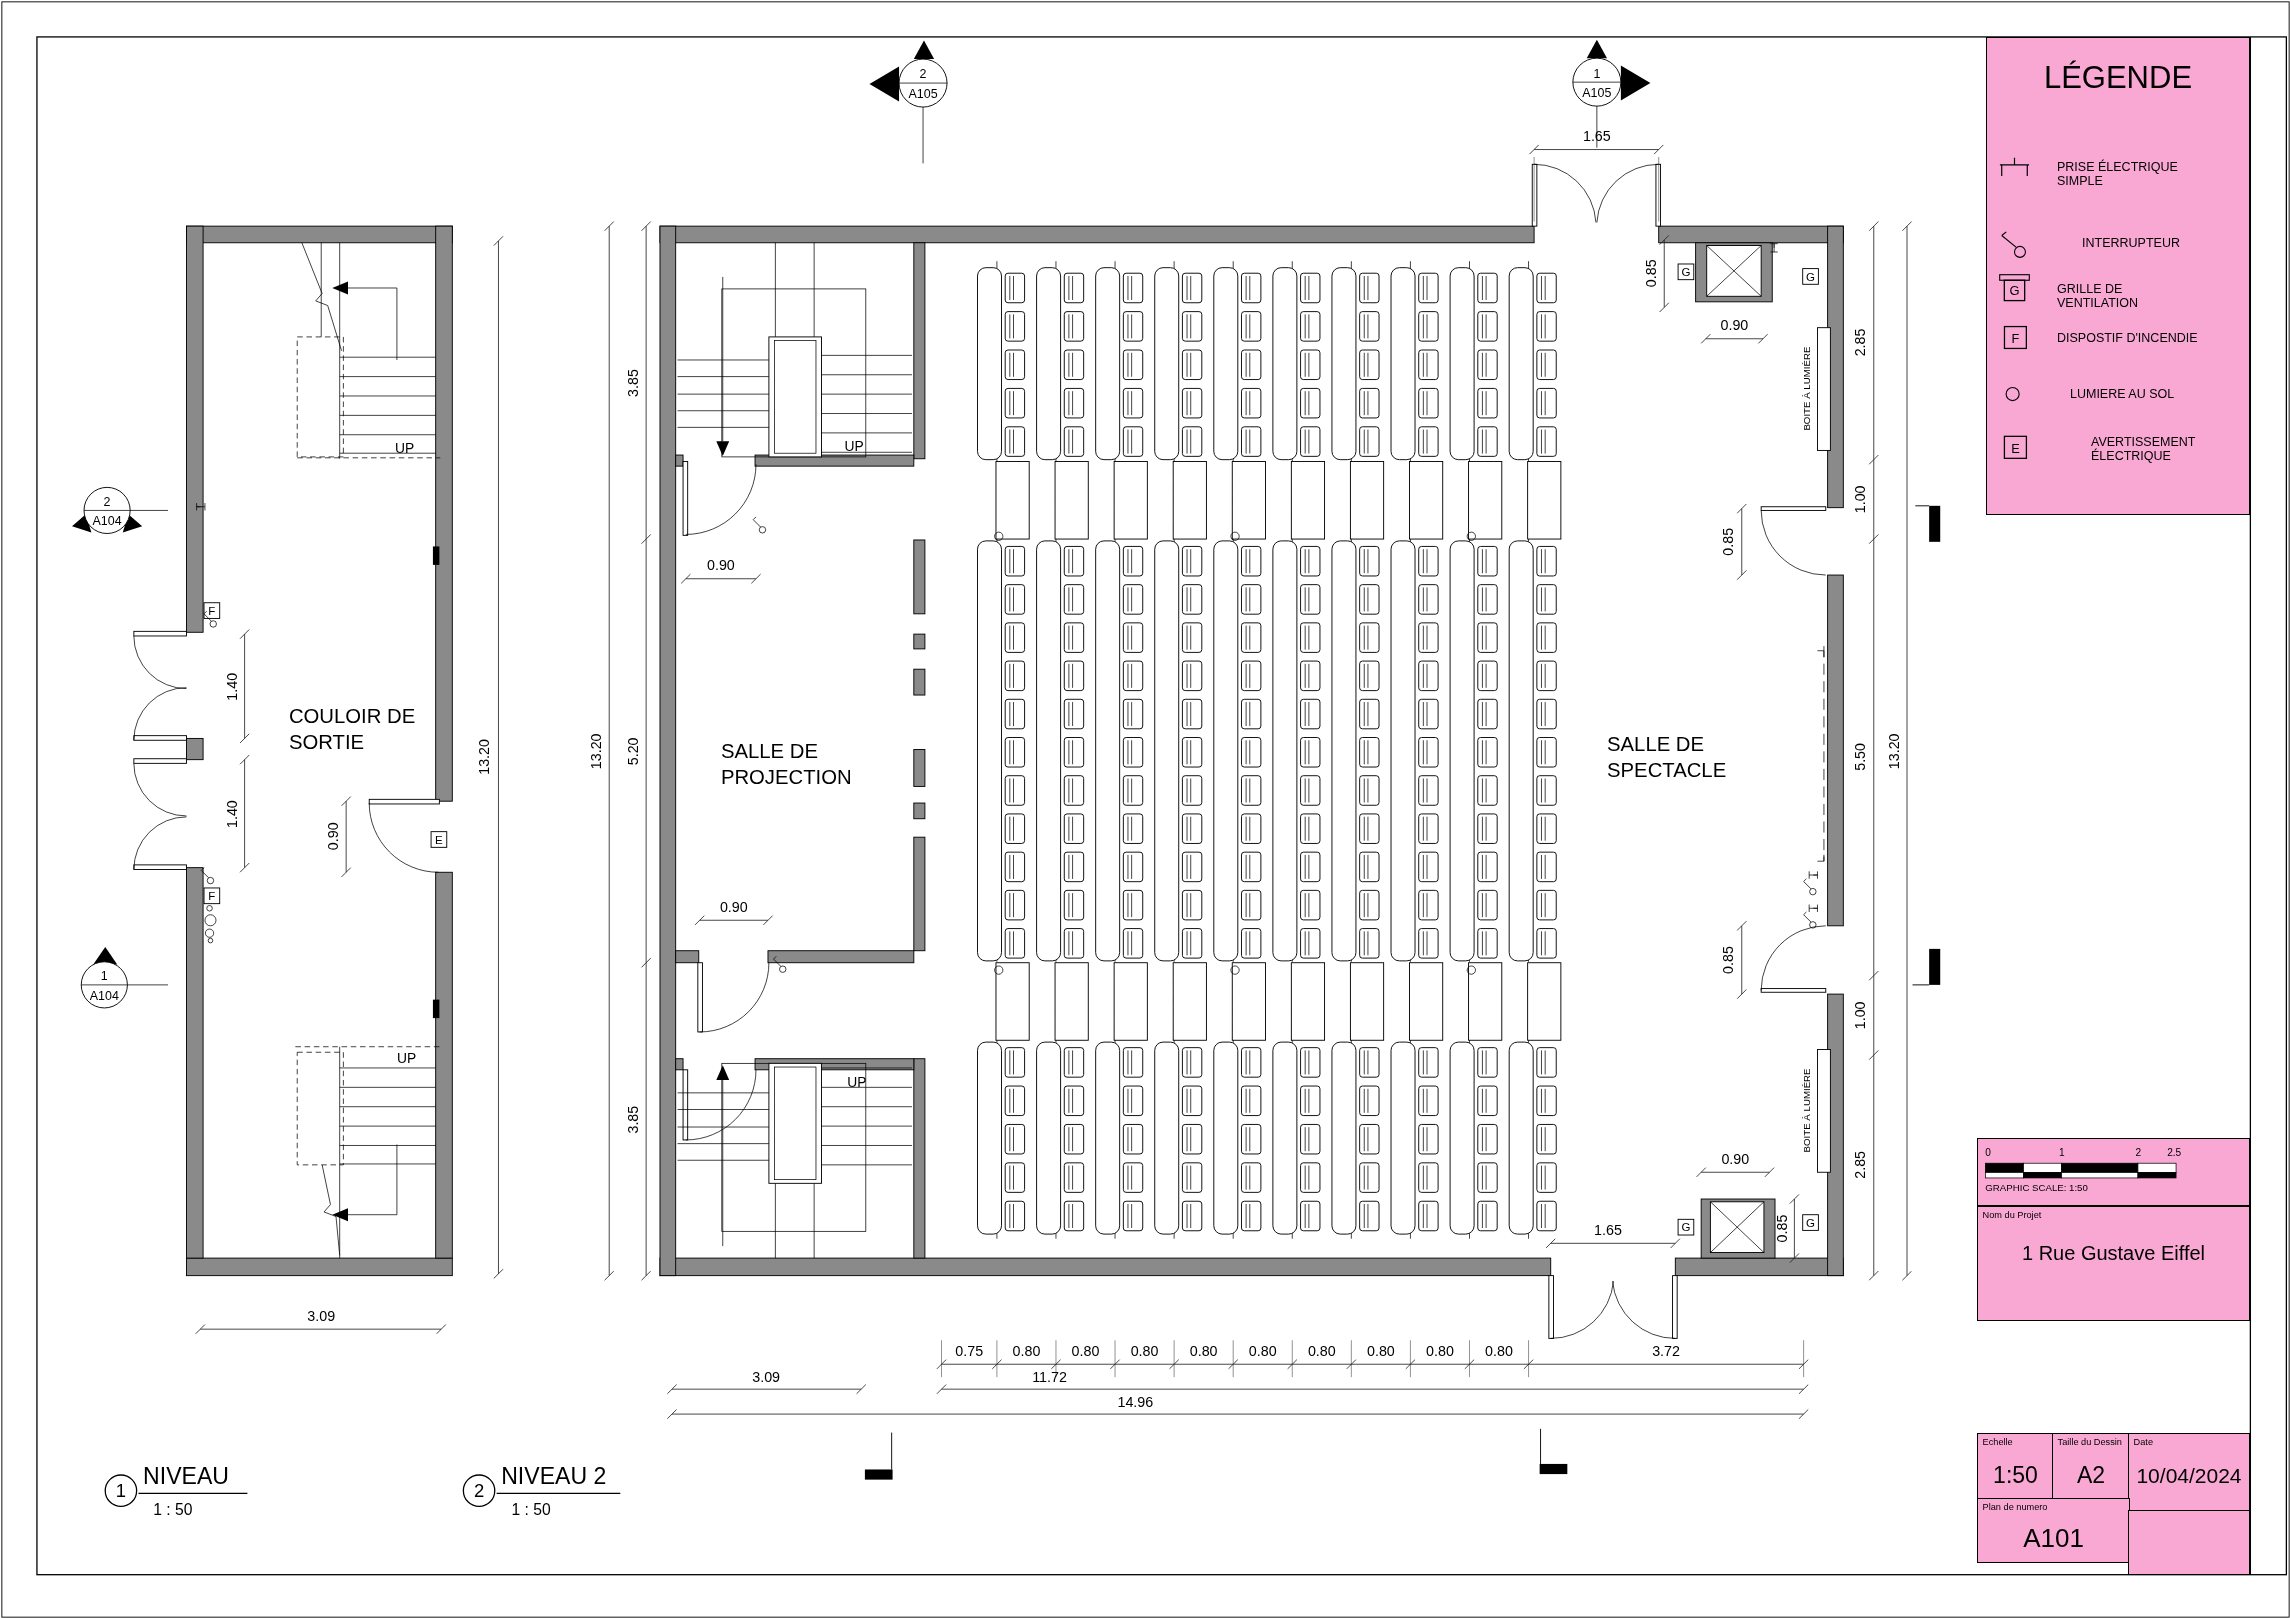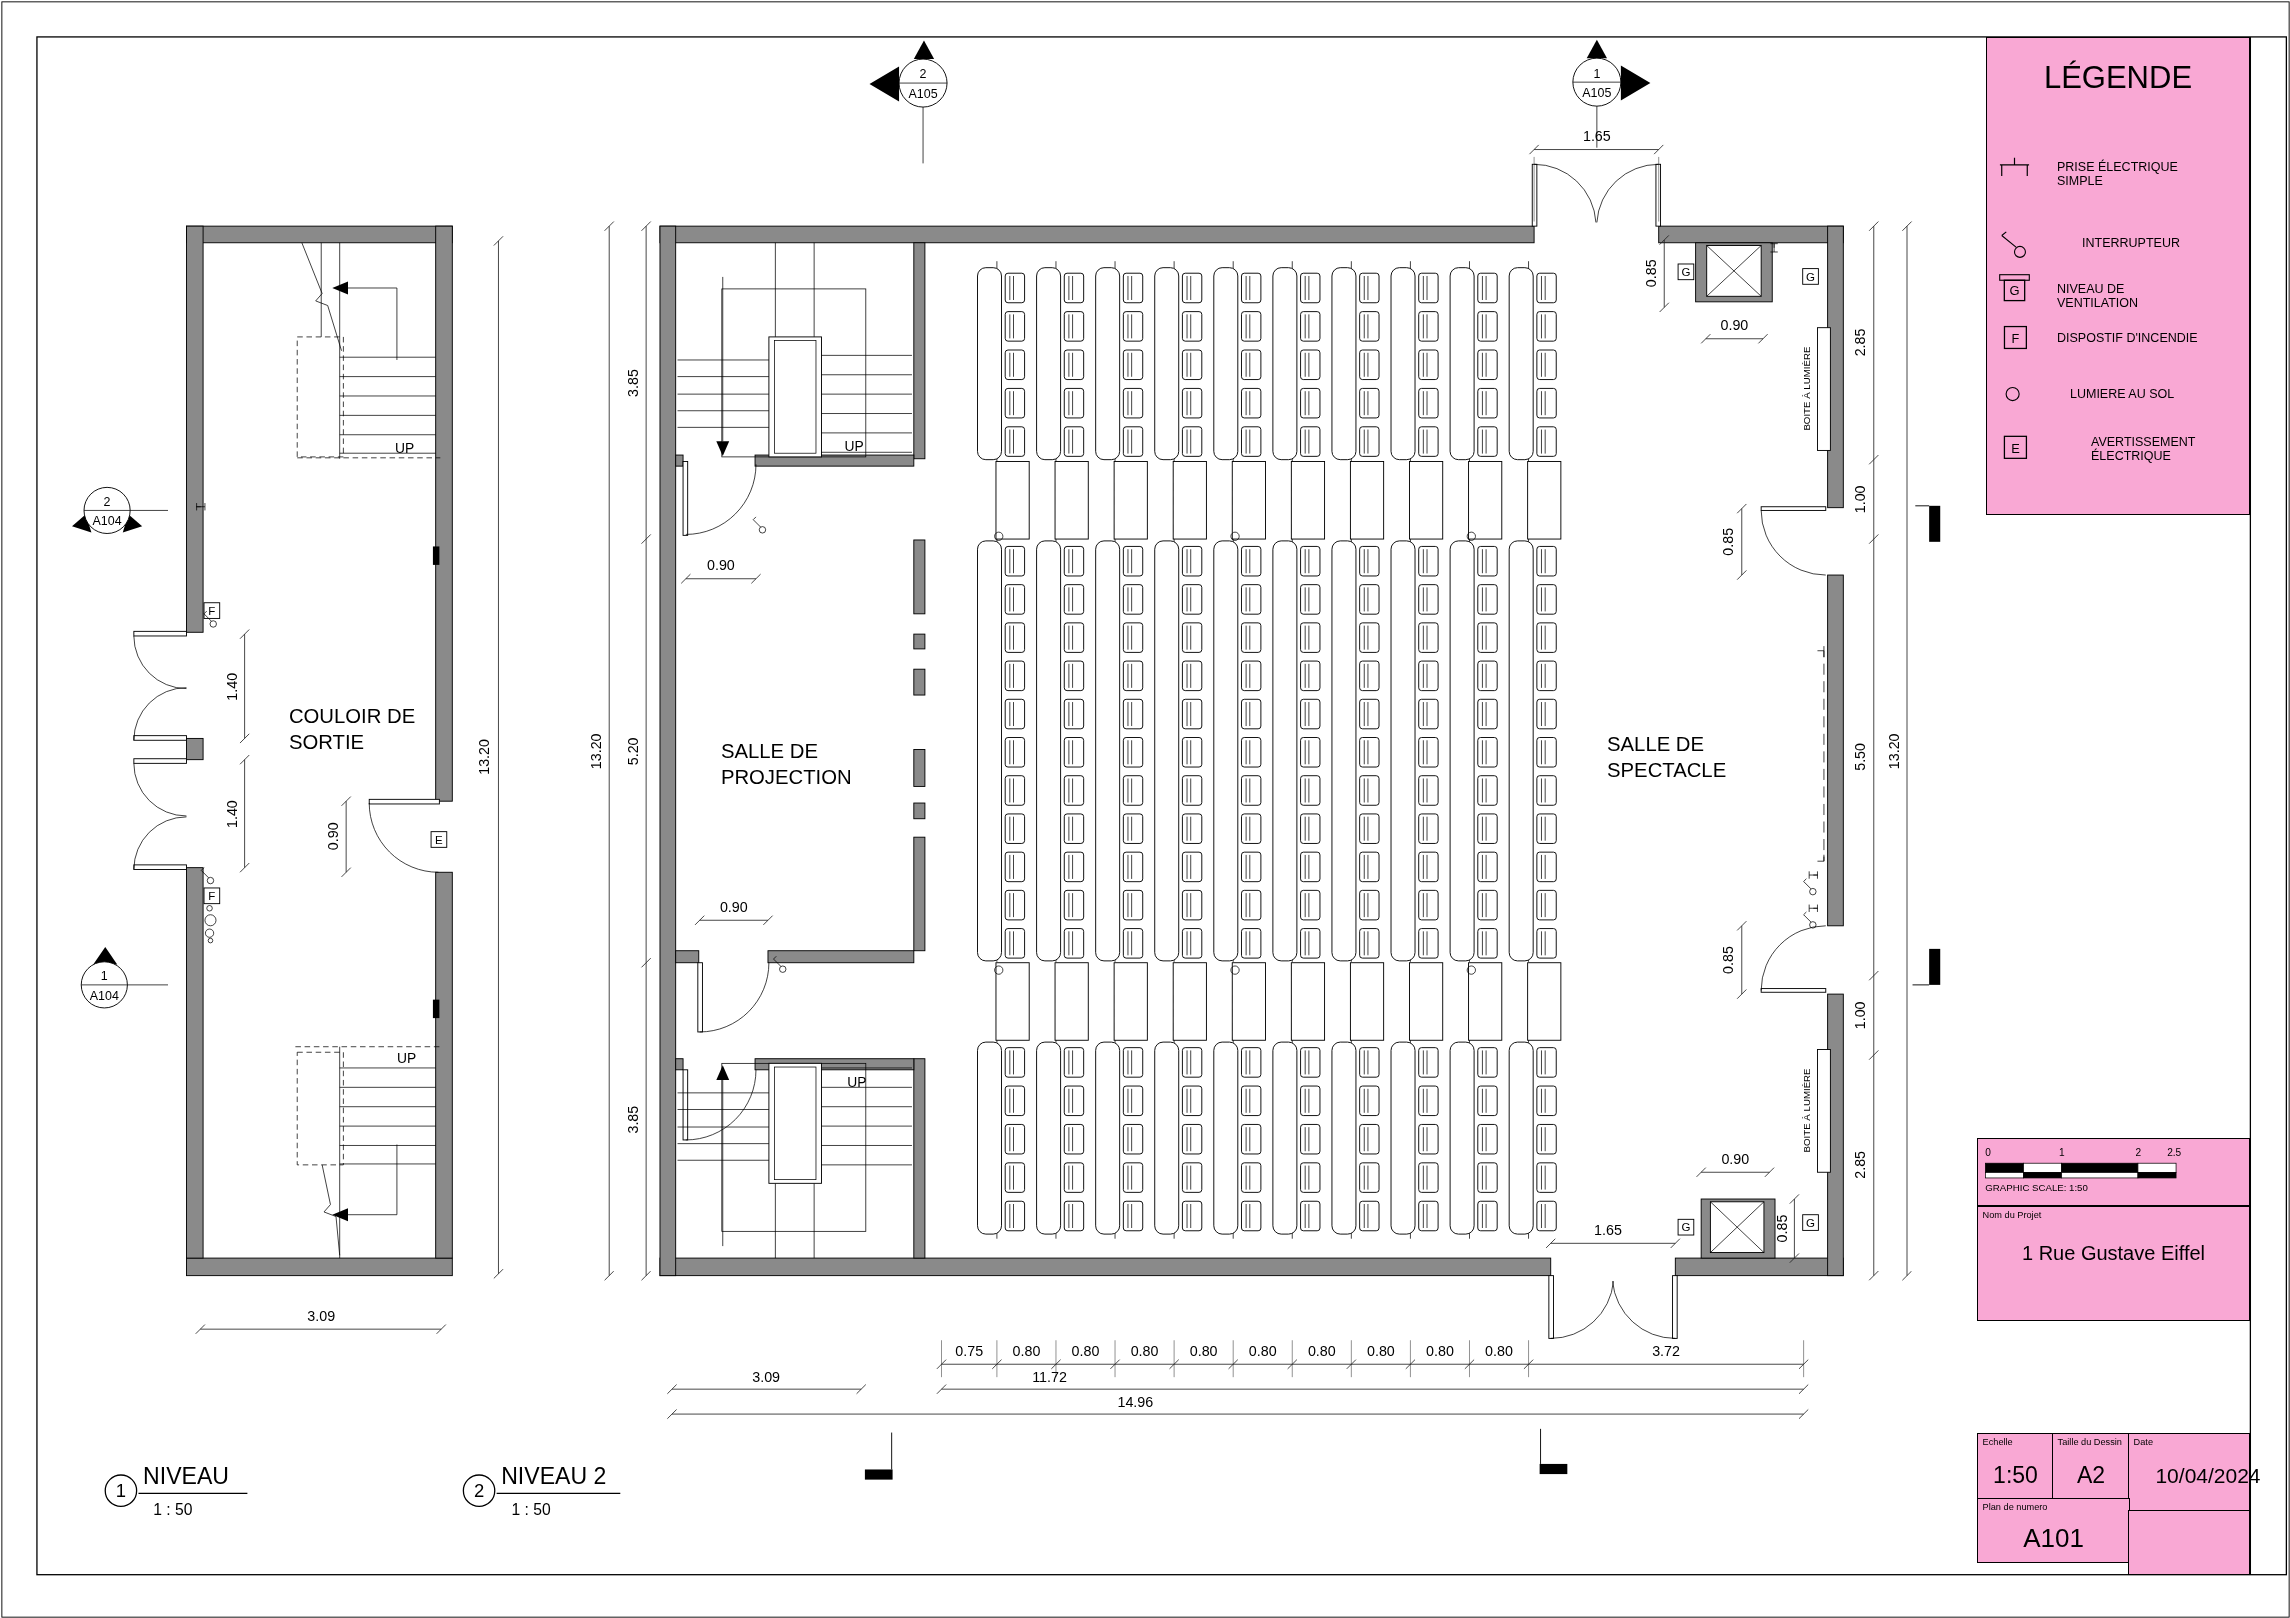--- a/index.html
+++ b/index.html
@@ -1223,21 +1223,21 @@
         <path d="M24,19 L8,6 M8,6 L13,2" stroke="#000" fill="none" stroke-width="1.2"></path>
       </svg>
       <div class="legend-label">INTERRUPTEUR</div>
     </div>
     <div class="legend-item" style="top:233px;">
       <svg class="legend-icon" width="41" height="37" viewBox="0 0 44 40">
         <rect x="6" y="4" width="32" height="6" stroke="#000" fill="none" stroke-width="1.2"></rect>
         <rect x="11" y="10" width="22" height="22" stroke="#000" fill="none" stroke-width="1.4"></rect>
         <text x="22" y="26" text-anchor="middle" font-size="14">G</text>
       </svg>
-      <div class="legend-label" style="top:11px;">NIVEAU DE VENTILATION</div>
+      <div class="legend-label" style="top:11px;">GRILLE DE VENTILATION</div>
     </div>
     <div class="legend-item" style="top:284px;">
       <svg class="legend-icon" width="41" height="31" viewBox="0 0 44 34">
         <rect x="11" y="5" width="24" height="24" stroke="#000" fill="none" stroke-width="1.4"></rect>
         <text x="23" y="23" text-anchor="middle" font-size="14">F</text>
       </svg>
       <div class="legend-label" style="top:9.2px;">DISPOSTIF D'INCENDIE</div>
     </div>
     <div class="legend-item" style="top:343px;">
       <svg class="legend-icon" width="41" height="28" viewBox="0 0 44 30">
@@ -1278,21 +1278,21 @@
     <div class="tbvalue" style="top:35px;font-size:20px;">1 Rue Gustave Eiffel</div>
   </div>
   <div class="tbbox" style="left:1977px;top:1433px;width:77px;height:78px;">
     <div class="tblabel">Echelle</div>
     <div class="tbvalue" style="top:28px;font-size:23px;">1:50</div>
   </div>
   <div class="tbbox" style="left:2052px;top:1433px;width:78px;height:78px;">
     <div class="tblabel">Taille du Dessin</div>
     <div class="tbvalue" style="top:28px;font-size:23px;">A2</div>
   </div>
-  <div class="tbbox" style="left:2128px;top:1433px;width:122px;height:78px;padding-left:19px;">
+  <div class="tbbox" style="left:2128px;top:1433px;width:122px;height:78px;">
     <div class="tblabel">Date</div>
     <div class="tbvalue" style="top:29.5px;font-size:21px;">10/04/2024</div>
   </div>
   <div class="tbbox" style="left:1977px;top:1498px;width:153px;height:65px;">
     <div class="tblabel">Plan de numero</div>
     <div class="tbvalue" style="top:24px;font-size:26px;">A101</div>
   </div>
   <div class="tbbox" style="left:2128px;top:1510px;width:122px;height:65px;"></div>
 </div>
 

